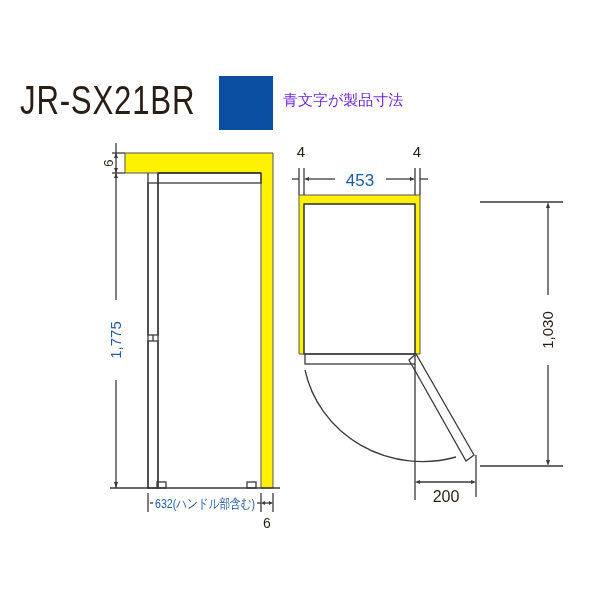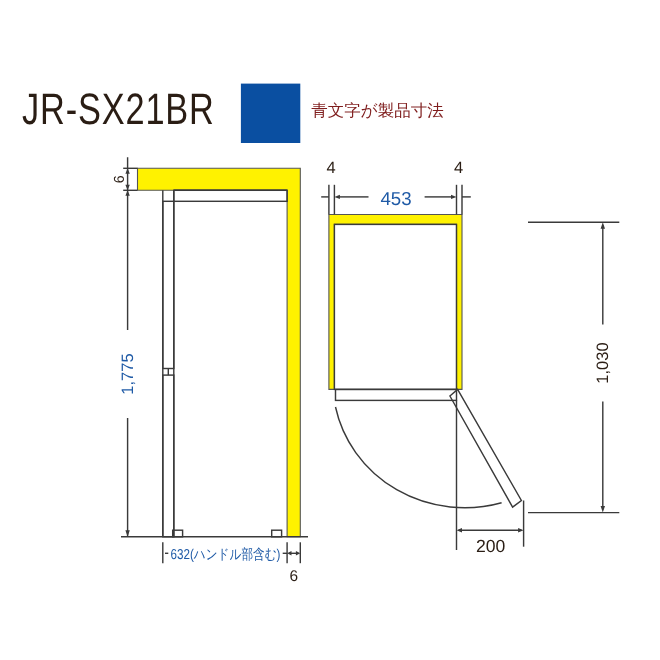--- a/index.html
+++ b/index.html
@@ -13,21 +13,21 @@
                  font-family: "DejaVu Sans", sans-serif; }
   svg.drawing { position: absolute; left: 0; top: 0; }
   .dim-blue { fill: #1f5aa6; font-family: "Liberation Sans", sans-serif; }
   .dim-black { fill: #2a1d14; font-family: "Liberation Sans", sans-serif; }
 </style>
 </head>
 <body>
 
 <div class="model-title">JR-SX21BR</div>
 <div class="legend-swatch" id="legendSwatch" style="background: rgb(10, 79, 161);"></div>
-<div class="legend-text" id="legendText" style="color: #7f1d1d;">青文字が製品寸法</div>
+<div class="legend-text" id="legendText" style="color: #6d28d9;">青文字が製品寸法</div>
 
 <svg class="drawing" width="600" height="600" viewBox="0 0 600 600">
 
   <g stroke="#3a3a3a" stroke-width="1.3" fill="none">
 
     <path id="clearSide" d="M125,153 L273,153 L273,488 L261,488 L261,173 L125,173 Z" stroke="#555" stroke-width="1" fill="#fff200"></path>
 
     <line x1="148" y1="173" x2="148" y2="488"></line>
     <line x1="158" y1="173" x2="158" y2="488"></line>
     <line x1="158" y1="173" x2="261" y2="173"></line>

